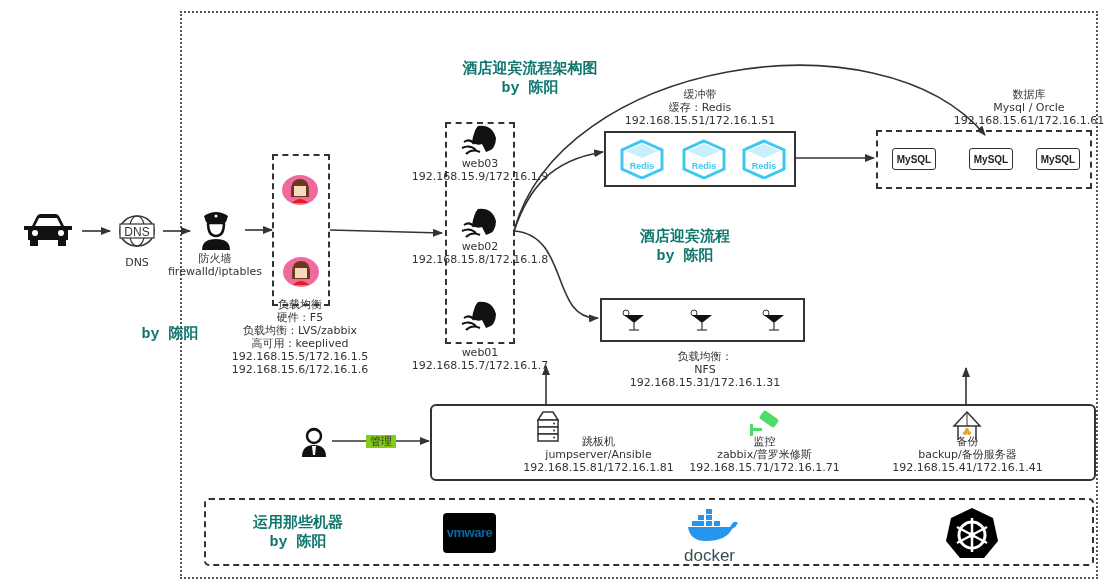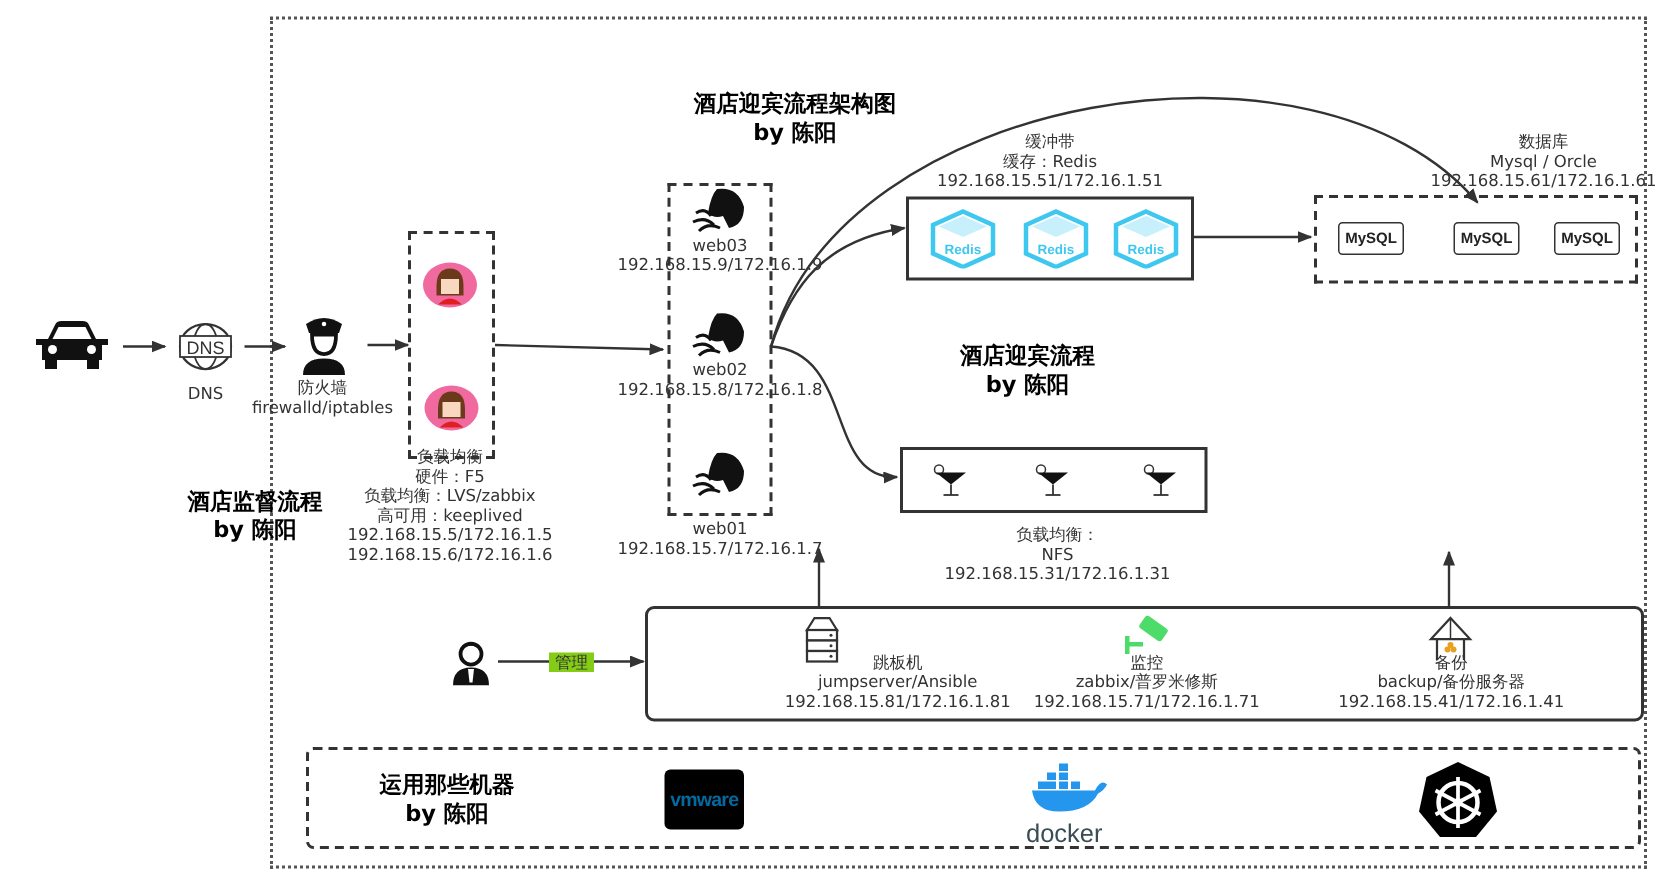--- a/index.html
+++ b/index.html
@@ -1,20 +1,20 @@
 <!DOCTYPE html>
 <html><head>
 <meta charset="utf-8">
 <style>
   html, body { margin:0; padding:0; background:#ffffff; }
   body { width:1105px; height:585px; position:relative; overflow:hidden;
          font-family:"DejaVu Sans", "Liberation Sans", sans-serif; color:#333; }
   .abs { position:absolute; }
   .lbl { position:absolute; font-size:11px; color:#333; text-align:center; line-height:13px; white-space:nowrap; }
-  .ttl { position:absolute; font-size:15px; font-weight:bold; color:#000000; text-align:center; line-height:19px; white-space:nowrap; }
+  .ttl { position:absolute; font-size:15px; font-weight:bold; color:#0f766e; text-align:center; line-height:19px; white-space:nowrap;font-family:Liberation Mono, monospace; }
   svg.wires { position:absolute; left:0; top:0; pointer-events:none; }
   .frame-outer { position:absolute; left:180px; top:11px; width:918px; height:568px; border:2px dotted #555; box-sizing:border-box; }
   .dashbox { position:absolute; border:2px dashed #333; box-sizing:border-box; }
   .solidbox { position:absolute; border:2px solid #333; box-sizing:border-box; background:#fff; }
   .icon { position:absolute; }
 </style>
 </head>
 <body>
 
 <div class="frame-outer"></div>
@@ -43,21 +43,20 @@
 
 <div class="ttl" style="left:425px;top:60px;width:210px;">
   <div>酒店迎宾流程架构图</div>
   <div>by 陈阳</div>
 </div>
 <div class="ttl" style="left:605px;top:228px;width:160px;">
   <div>酒店迎宾流程</div>
   <div>by 陈阳</div>
 </div>
 <div class="ttl" style="left:95px;top:325px;width:150px;">
-  <div>酒店监督流程</div>
   <div>by 陈阳</div>
 </div>
 
 <svg class="icon" style="left:20px;top:212px;" width="56" height="36" viewBox="0 0 56 36">
   <path d="M4,14 L12,14 L17,4 Q18,2 21,2 L35,2 Q38,2 39,4 L44,14 L52,14 L52,18 L48,18 L48,28 L8,28 L8,18 L4,18 Z" fill="#111"></path>
   <path d="M19,6 L37,6 L41,14 L15,14 Z" fill="#fff"></path>
   <circle cx="15" cy="21" r="3" fill="#fff"></circle>
     <circle cx="41" cy="21" r="3" fill="#fff"></circle>
   <rect x="10" y="28" width="8" height="6" fill="#111"></rect>
     <rect x="38" y="28" width="8" height="6" fill="#111"></rect>

